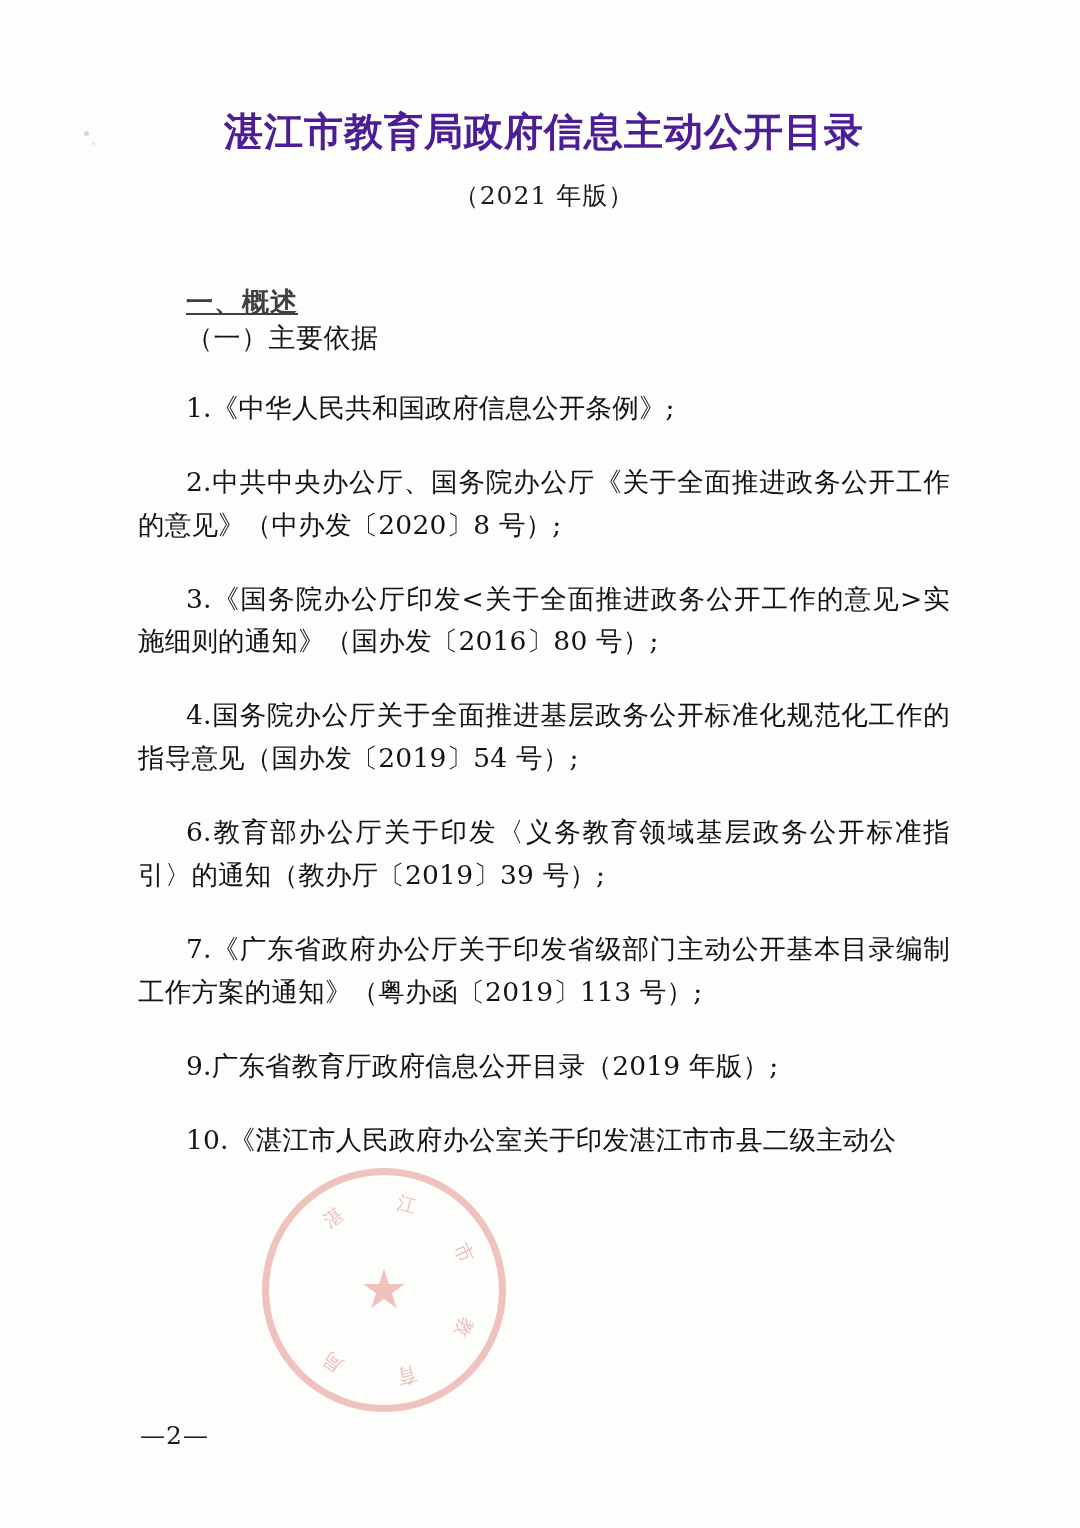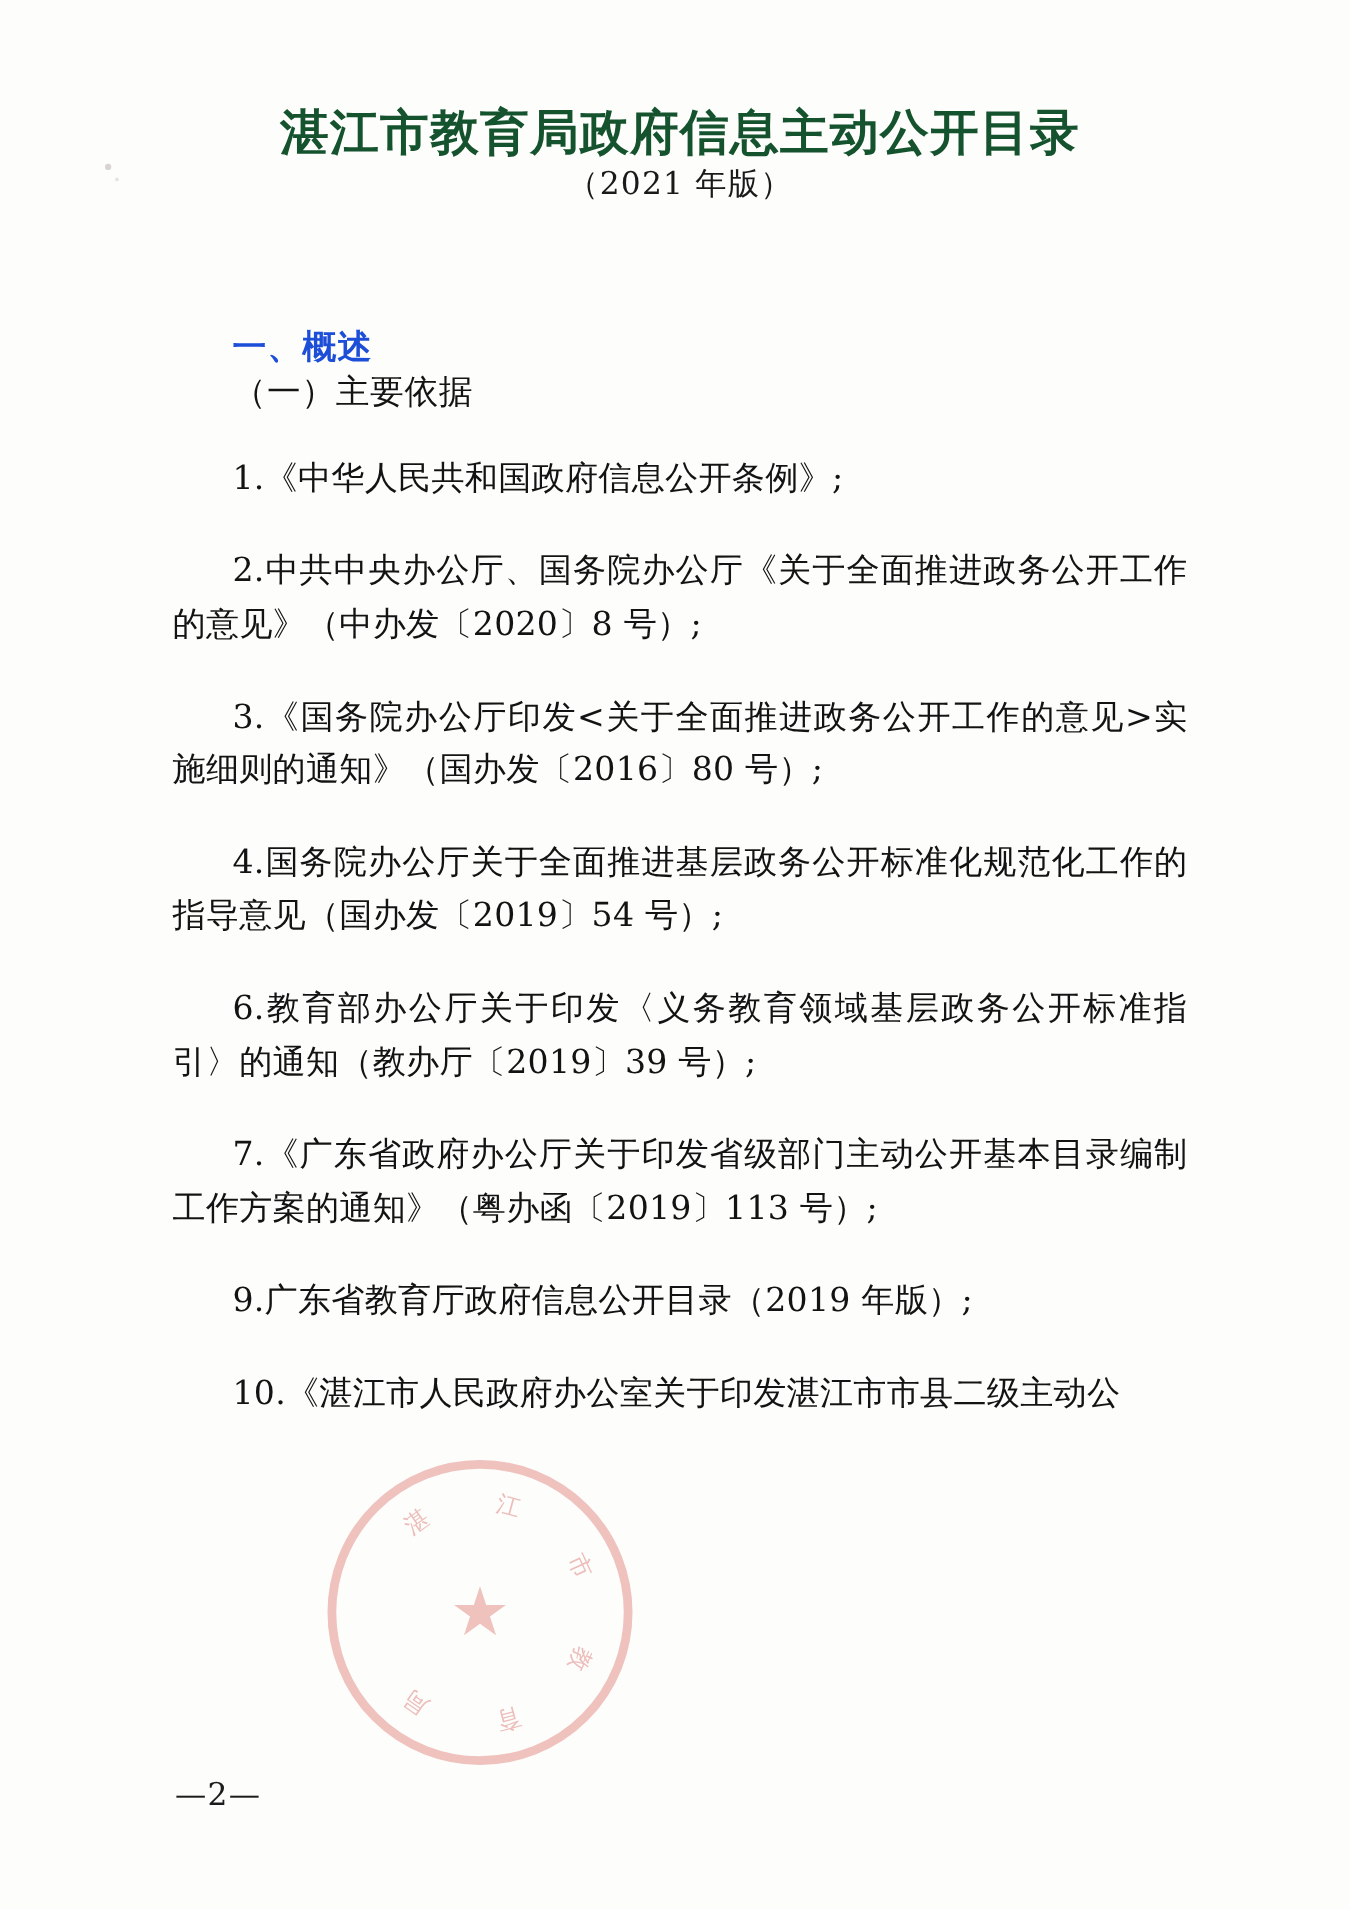--- a/index.html
+++ b/index.html
@@ -31,43 +31,45 @@
 
   .content {
     position: absolute;
     left: 138px;
     top: 0;
     width: 812px;
   }
 
   h1.doc-title {
     margin: 0;
-    padding-top: 83px;
+    padding-top: 108px;
     text-align: center;
     font-size: 39px;
     line-height: 1.2;
     font-weight: bold;
     letter-spacing: 1px;
-    color: #14532d;
+    color: #4c1d95;
     font-family: "DejaVu Serif", "Liberation Serif", serif;
   }
   .doc-subtitle {
+    margin-top: 24px;
     text-align: center;
     font-size: 25px;
     color: #1a1a1a;
     letter-spacing: 1px;
   }
 
   .section-heading {
-    margin-top: 96px;
+    margin-top: 72px;
     font-size: 27px;
     font-weight: bold;
-    color: #1d4ed8;
+    color: #404040;
     letter-spacing: 1px;
     padding-left: 48px;
+    text-decoration: underline;
   }
   .sub-heading {
     font-size: 27px;
     color: #141414;
     letter-spacing: .5px;
     padding-left: 48px;
   }
 
   .para {
     margin-top: 31px;

